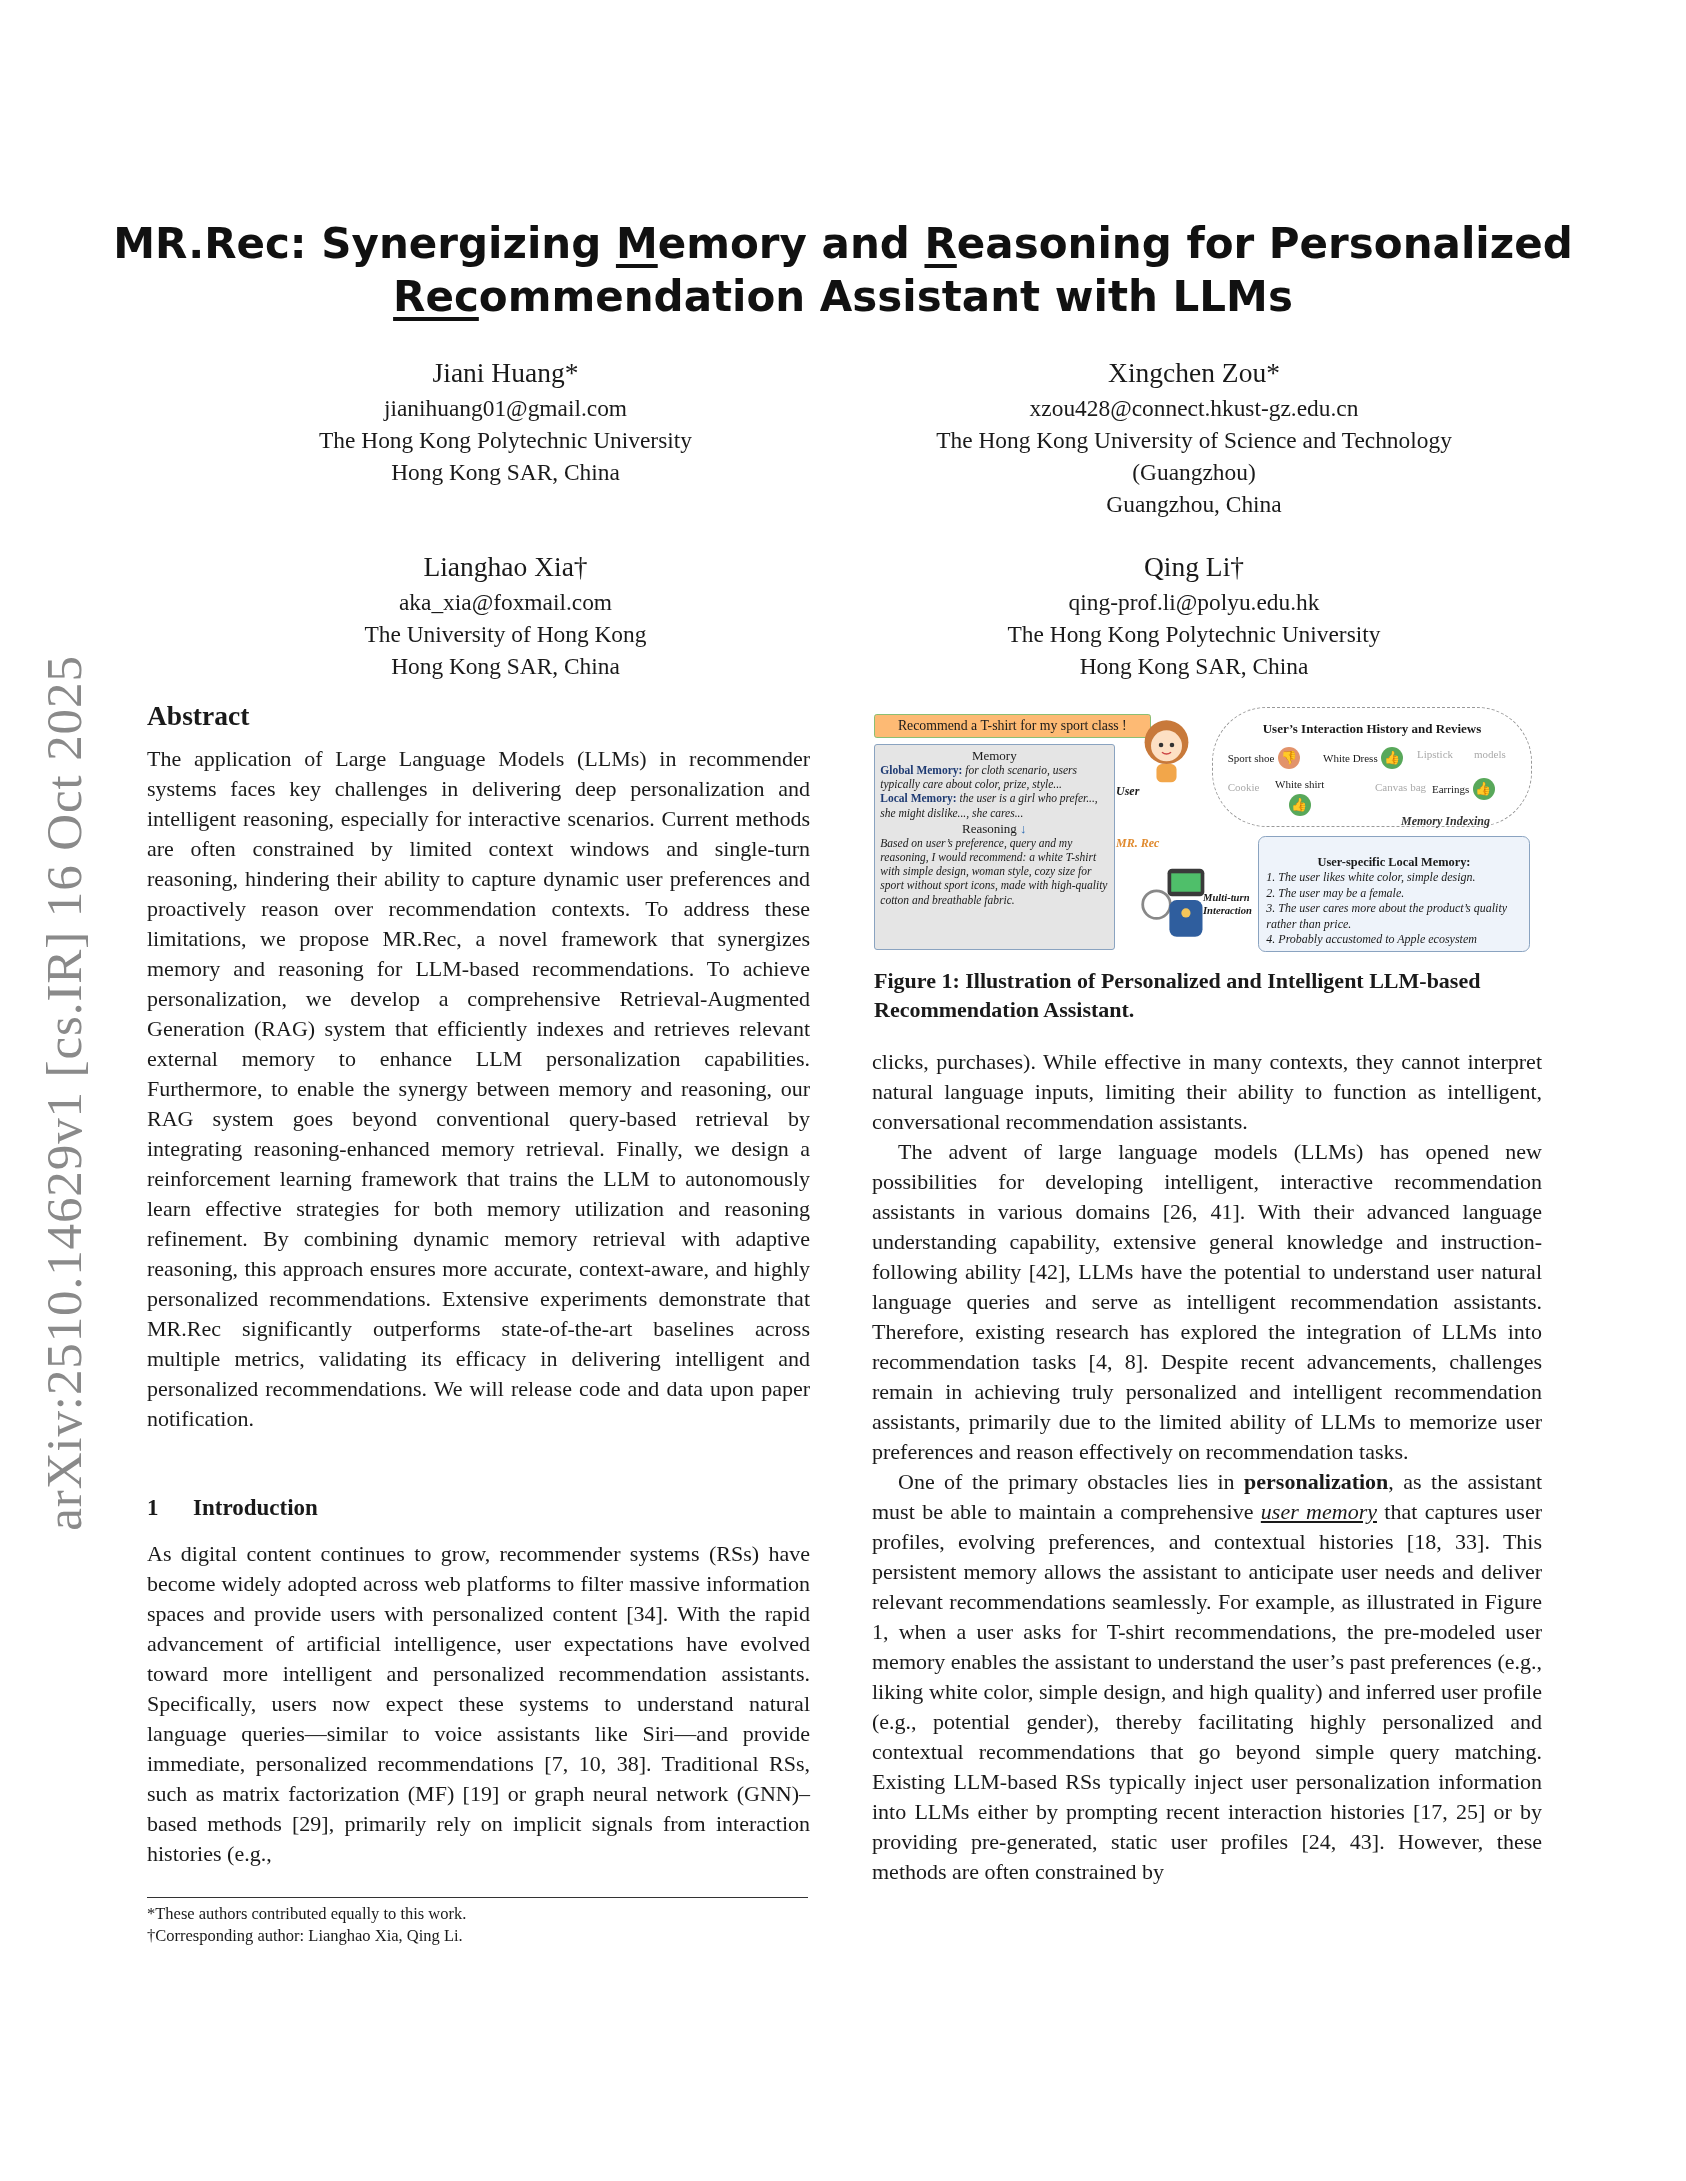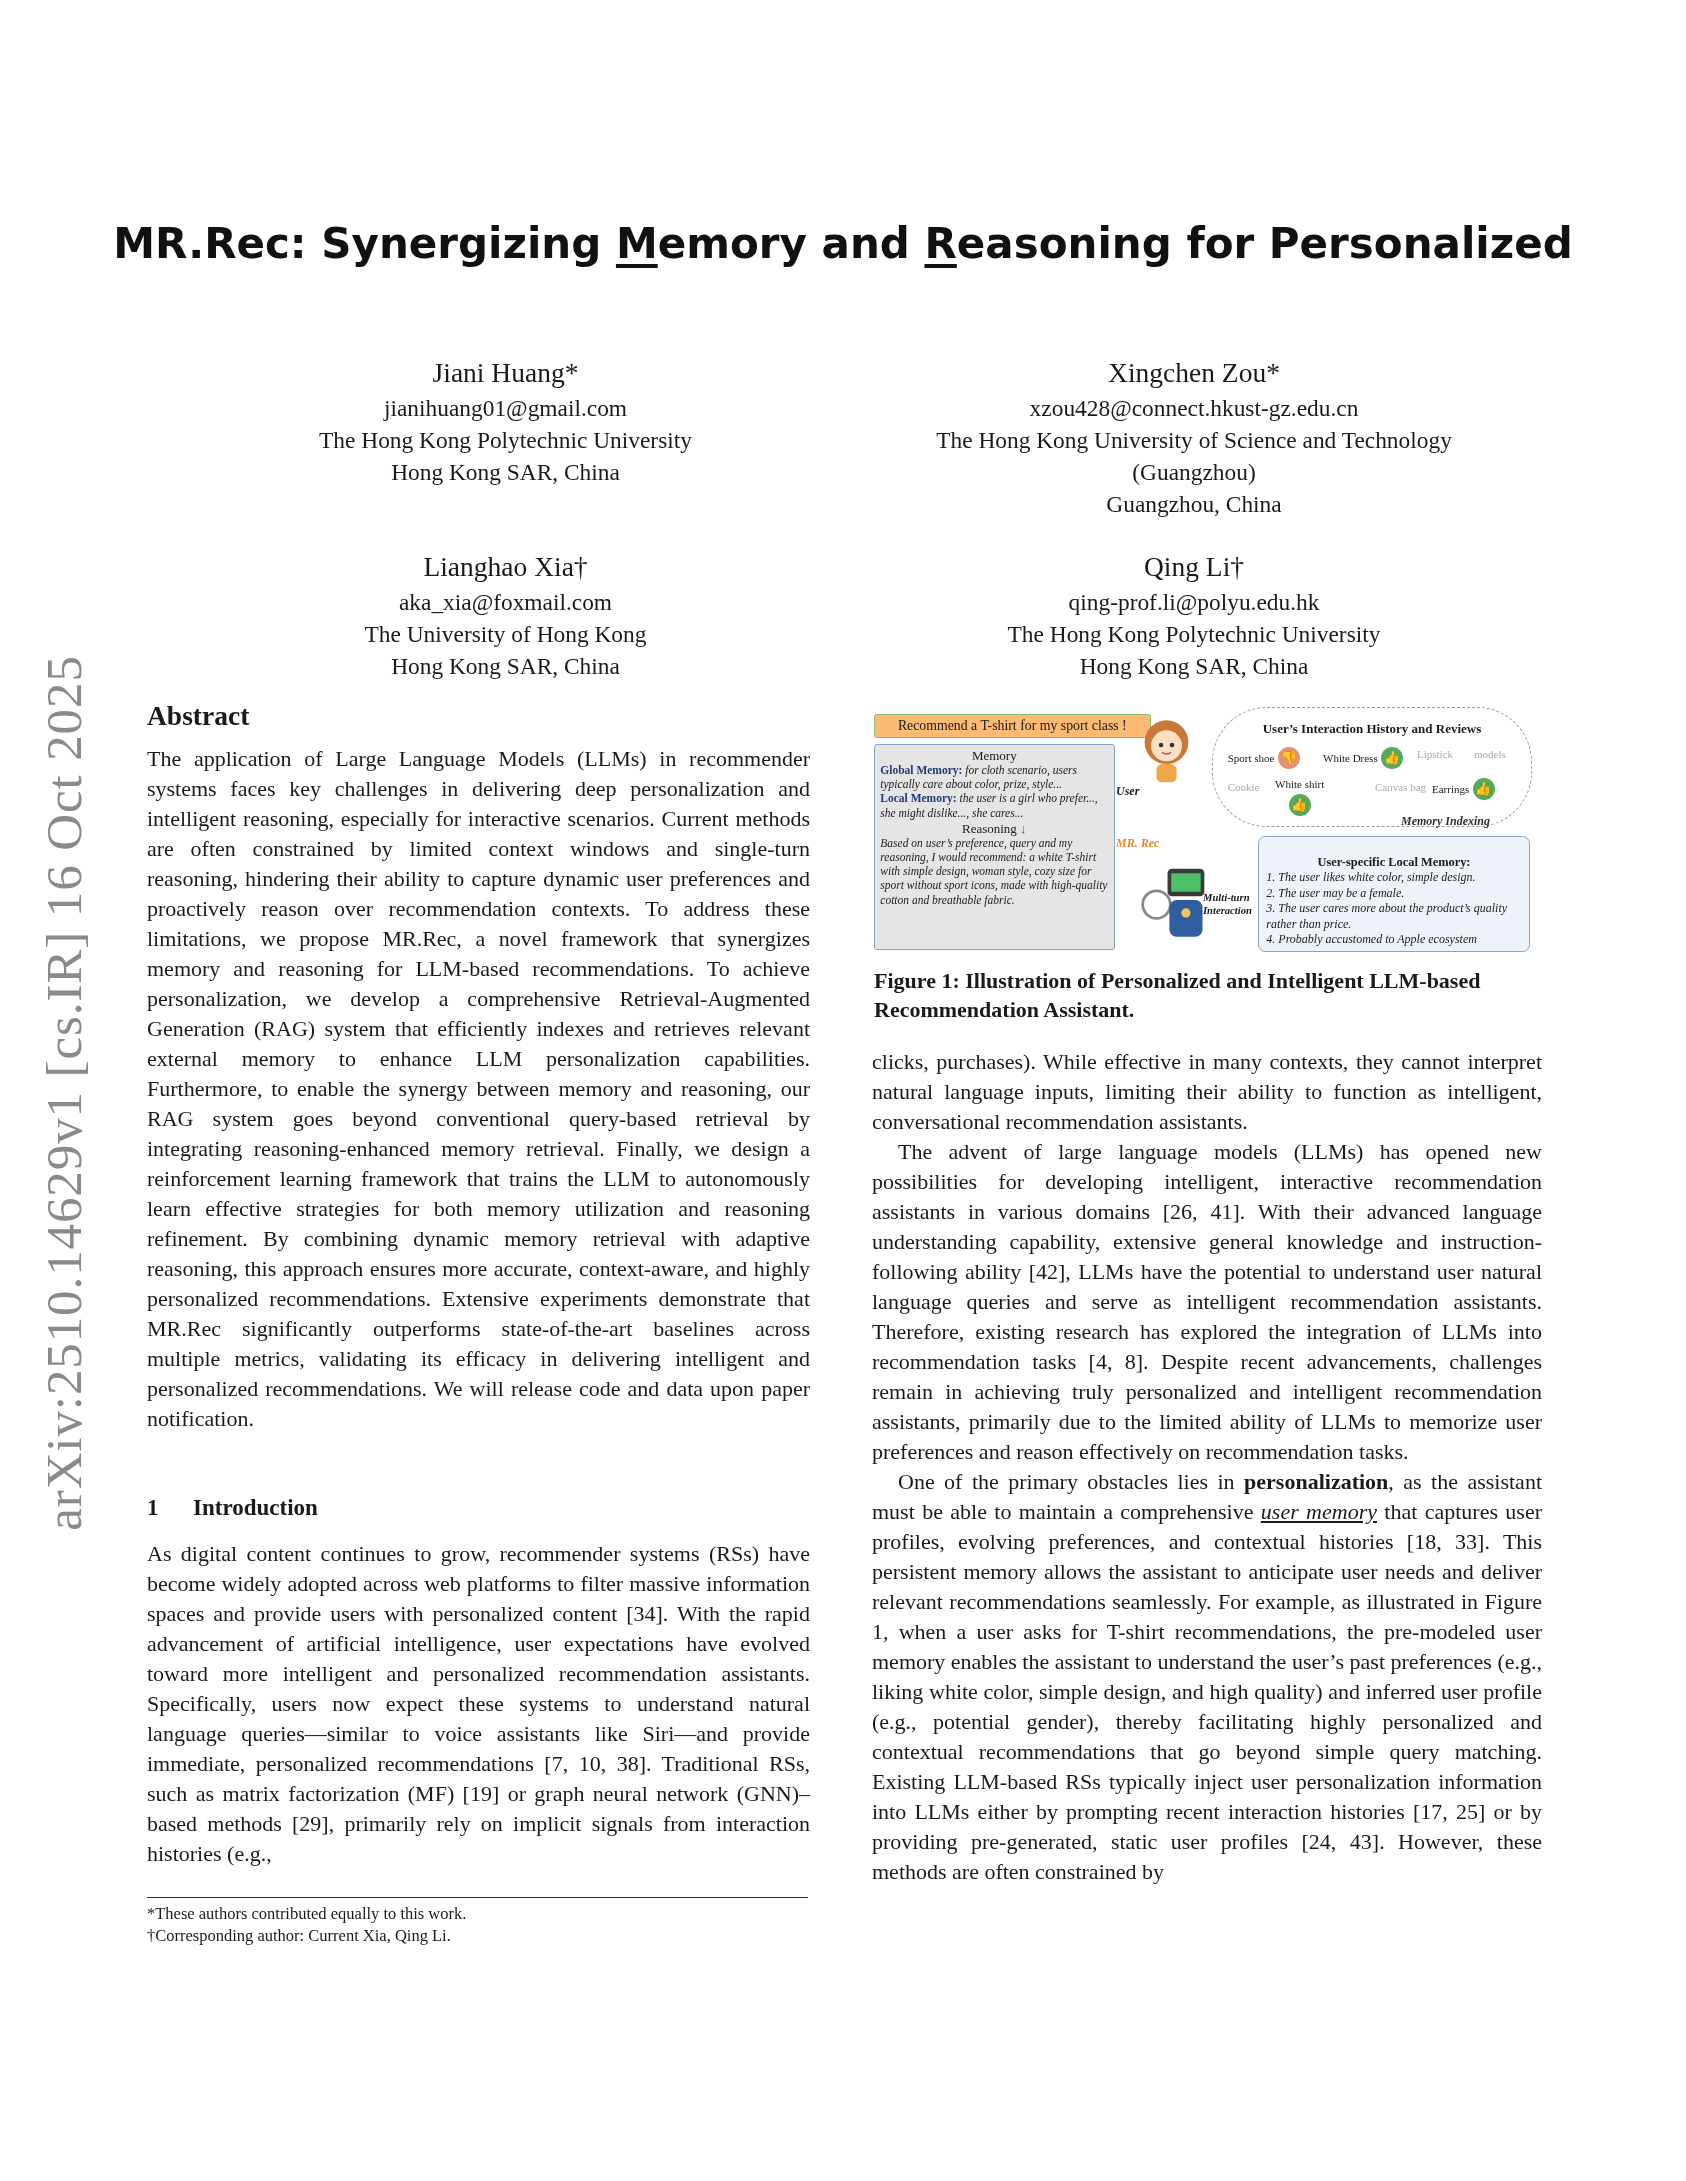--- a/index.html
+++ b/index.html
@@ -41,20 +41,21 @@
 </style>
 </head>
 <body>
 
 <div class="arxiv">
     <span>arXiv:2510.14629v1  [cs.IR]  16 Oct 2025</span>
   </div>
 
 <div class="title">
   <div><span>MR.Rec: Synergizing </span><u>M</u><span>emory and </span><u>R</u><span>easoning for Personalized</span></div>
+  <div><u>Rec</u><span>ommendation Assistant with LLMs</span></div>
 </div>
 
 <div class="author" style="left:184px;top:353px;width:643px;">
   <div class="name">Jiani Huang*</div>
   <div>jianihuang01@gmail.com</div>
   <div>The Hong Kong Polytechnic University</div>
   <div>Hong Kong SAR, China</div>
 </div>
 <div class="author" style="left:854px;top:353px;width:680px;">
   <div class="name">Xingchen Zou*</div>
@@ -82,21 +83,21 @@
 </div>
 
 <h2 class="intro-h"><span class="num">1</span><span>Introduction</span></h2>
 <div class="col" style="left:147px;top:1539px;width:663px;">
   <p>As digital content continues to grow, recommender systems (RSs) have become widely adopted across web platforms to filter massive information spaces and provide users with personalized content [34]. With the rapid advancement of artificial intelligence, user expectations have evolved toward more intelligent and personalized recommendation assistants. Specifically, users now expect these systems to understand natural language queries—similar to voice assistants like Siri—and provide immediate, personalized recommendations [7, 10, 38]. Traditional RSs, such as matrix factorization (MF) [19] or graph neural network (GNN)–based methods [29], primarily rely on implicit signals from interaction histories (e.g.,</p>
 </div>
 
 <div class="fn-rule"></div>
 <div class="footnote">
   <div>*These authors contributed equally to this work.</div>
-  <div>†Corresponding author: Current Xia, Qing Li.</div>
+  <div>†Corresponding author: Lianghao Xia, Qing Li.</div>
 </div>
 
 <div class="fig">
   <div class="req">Recommend a T-shirt for my sport class !</div>
   <div class="membox">
     <div class="t">Memory</div>
     <div><b>Global Memory:</b> <span>for cloth scenario, users typically care about color, prize, style...</span></div>
     <div><b>Local Memory:</b> <span>the user is a girl who prefer..., she might dislike..., she cares...</span></div>
     <div class="t" style="margin-top:1.8px;"><span>Reasoning</span> <span style="color:#2a6ab3;">↓</span></div>
     <div>Based on user’s preference, query and my reasoning, I would recommend: a white T-shirt with simple design, woman style, cozy size for sport without sport icons, made with high-quality cotton and breathable fabric.</div>

